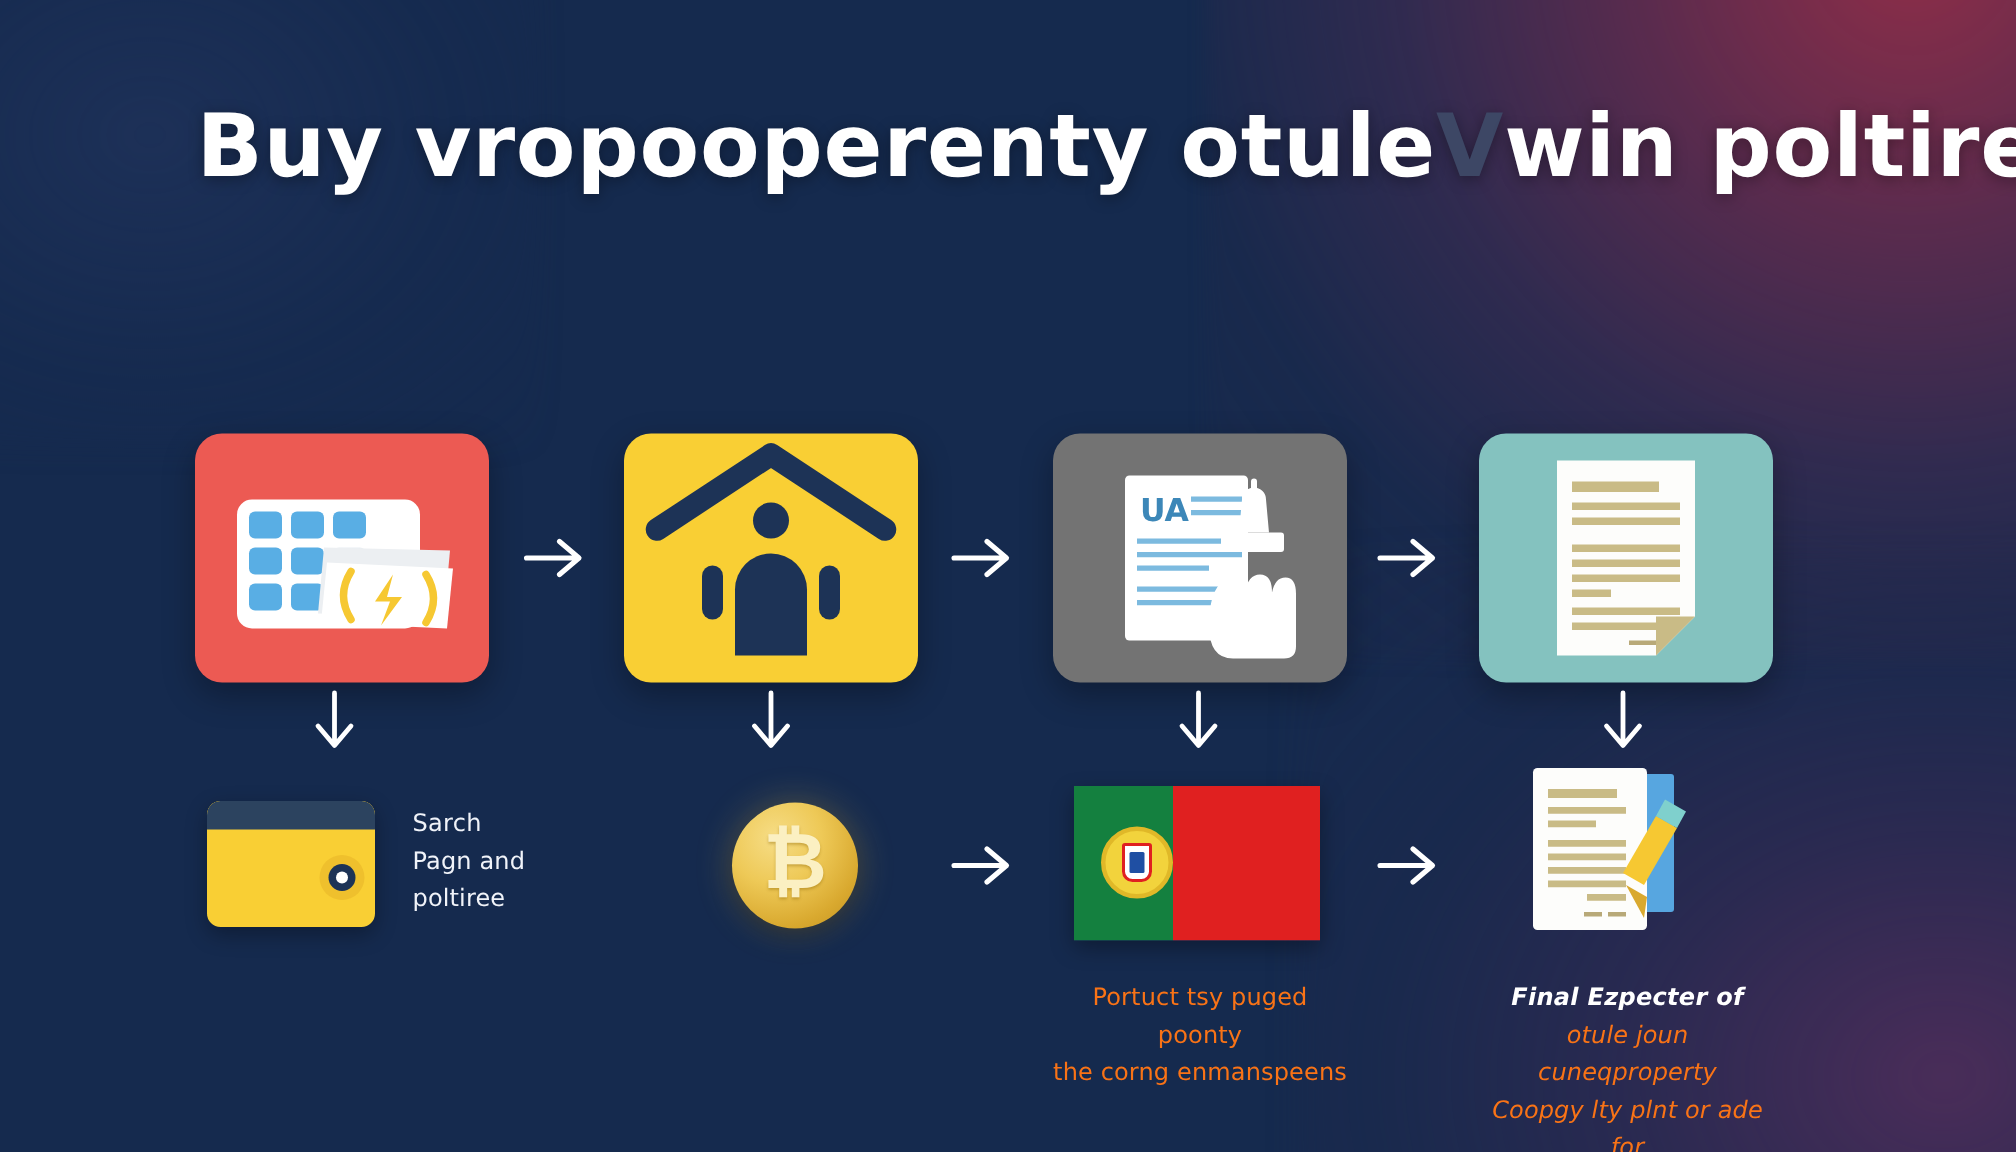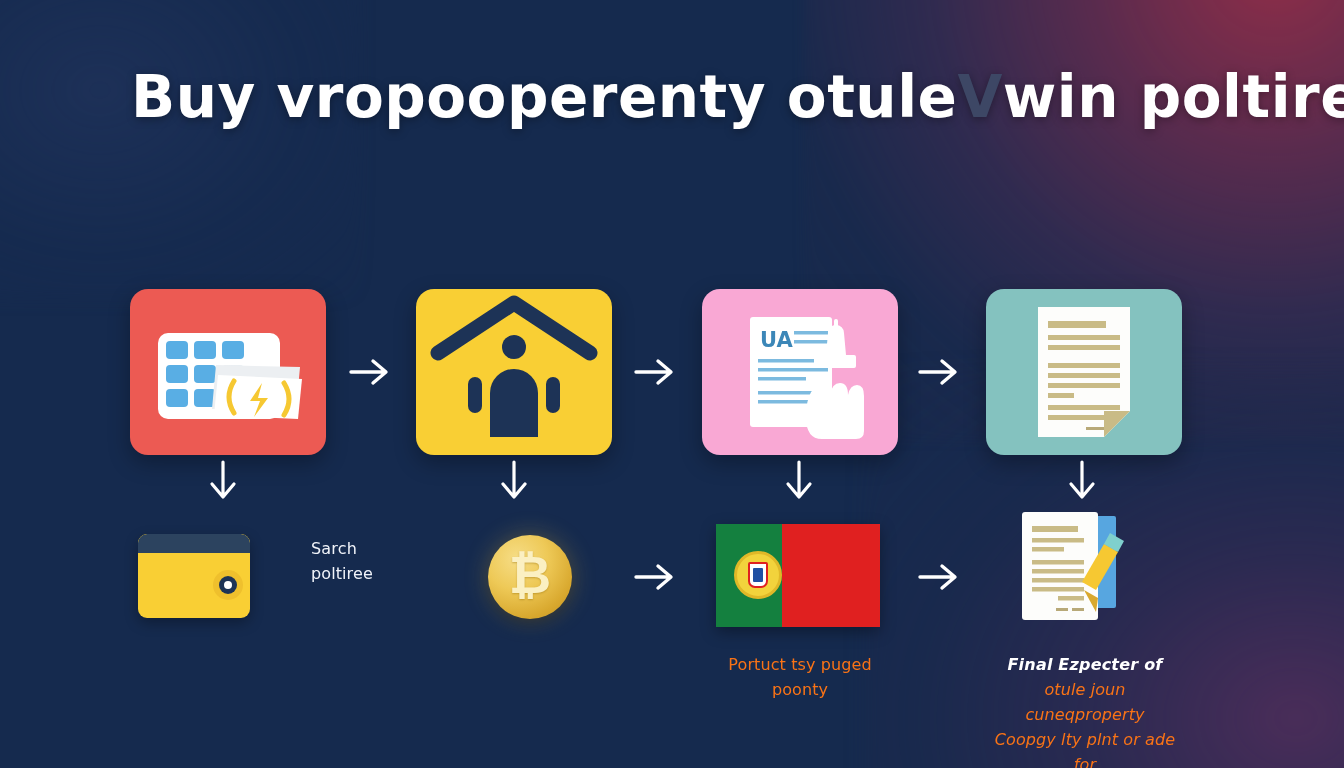--- a/index.html
+++ b/index.html
@@ -53,40 +53,40 @@
   #title .v-artifact { color:#3d4765; }
 
   .tile {
     position:absolute; width:196px; height:166px;
     border-radius:18px;
     box-shadow: 0 8px 22px rgba(0,0,0,0.30);
     overflow:hidden;
   }
   .tile.t-red   { background:#ec5a53; }
   .tile.t-yel   { background:#f9cf34; }
-  .tile.t-blue  { background:#f9a8d4; }
+  .tile.t-blue  { background:#737373; }
   .tile.t-teal  { background:#84c2bf; }
 
   .arrow-r, .arrow-d {
     position:absolute; color:#ffffff;
     display:flex; align-items:center; justify-content:center;
   }
 
   .caption {
     position:absolute;
     color:#ffffff;
     line-height:25px;
     text-align:center;
   }
   .caption .cap-head { font-size:16px; font-weight:600; letter-spacing:0.2px; }
   .caption .cap-line { font-size:16px; color:#f97316; letter-spacing:0.1px;}
 
   .caption.left-align { text-align:left; }
   .caption.left-align .cap-head,
-  .caption.left-align .cap-line { display:block; font-size:16px; color:#f0f3f9; font-weight:400;margin-left:36px; }
+  .caption.left-align .cap-line { display:block; font-size:16px; color:#f0f3f9; font-weight:400; }
 
   
   #wallet {
     position:absolute; left:138px; top:534px;
     width:112px; height:84px; border-radius:9px;
     background:#f9cf34; box-shadow:0 5px 14px rgba(0,0,0,0.3);
     overflow:hidden;
   }
   #wallet .wallet-top {
     position:absolute; left:0; top:0; width:100%; height:19px;
@@ -268,20 +268,21 @@
 <div id="wallet">
   <div class="wallet-top"></div>
   <div class="wallet-clasp">
       <i>
         <b></b>
       </i>
     </div>
 </div>
 <div class="caption left-align" style="left:275px; top:536px; width:170px;">
   <span class="cap-head">Sarch</span>
+  <span class="cap-line">Pagn and</span>
   <span class="cap-line">poltiree</span>
 </div>
 
 <div id="bitcoin">
   <span>₿</span>
 </div>
 
 <div class="arrow-r" style="left:630px; top:560px; width:52px; height:34px;">
   <svg width="52" height="34" viewBox="0 0 52 34">
       <path d="M6 17 H40 M28 6 L41 17 L28 28" stroke="#ffffff" stroke-width="3.4" fill="none" stroke-linecap="round" stroke-linejoin="round"></path>
@@ -292,20 +293,21 @@
   <div class="f-green"></div>
   <div class="f-red"></div>
   <div class="f-arms">
     <div class="f-shield">
         <u></u>
       </div>
   </div>
 </div>
 <div class="caption" style="left:700px; top:652px; width:200px;">
   <div class="cap-line">Portuct tsy puged poonty</div>
+  <div class="cap-line">the corng enmanspeens</div>
 </div>
 
 <div class="arrow-r" style="left:914px; top:560px; width:52px; height:34px;">
   <svg width="52" height="34" viewBox="0 0 52 34">
       <path d="M6 17 H40 M28 6 L41 17 L28 28" stroke="#ffffff" stroke-width="3.4" fill="none" stroke-linecap="round" stroke-linejoin="round"></path>
     </svg>
 </div>
 
 <div id="doc-pen">
   <svg width="128" height="120" viewBox="0 0 128 120">

